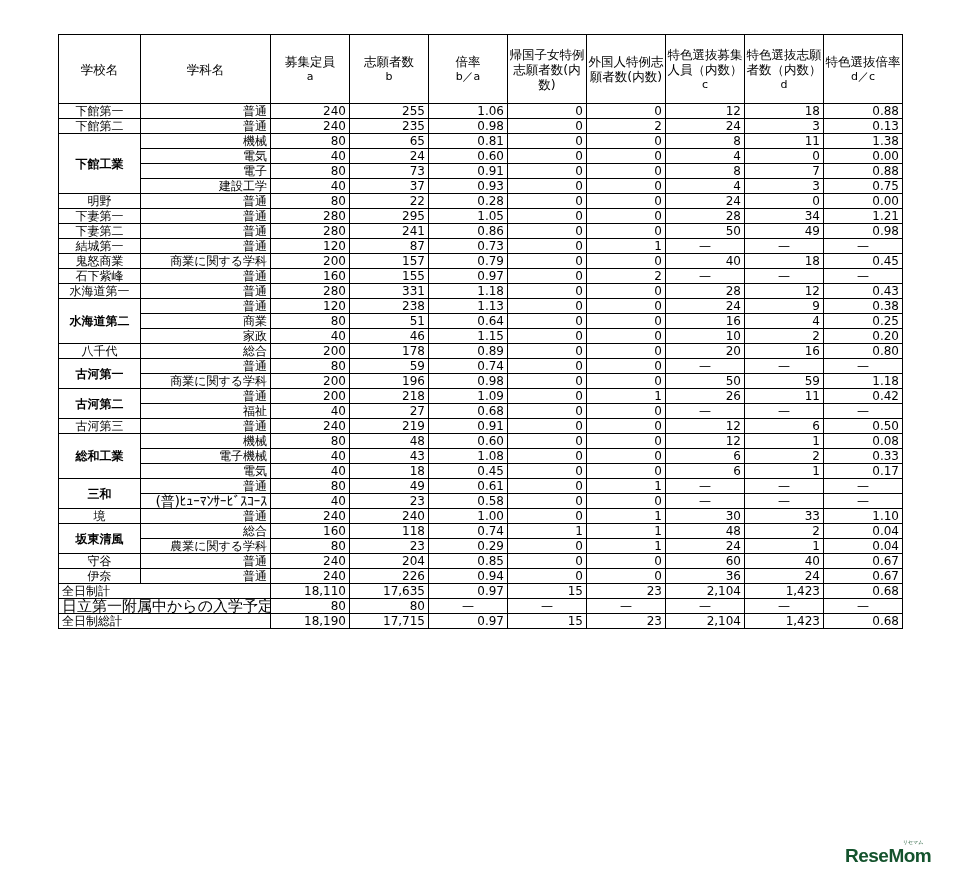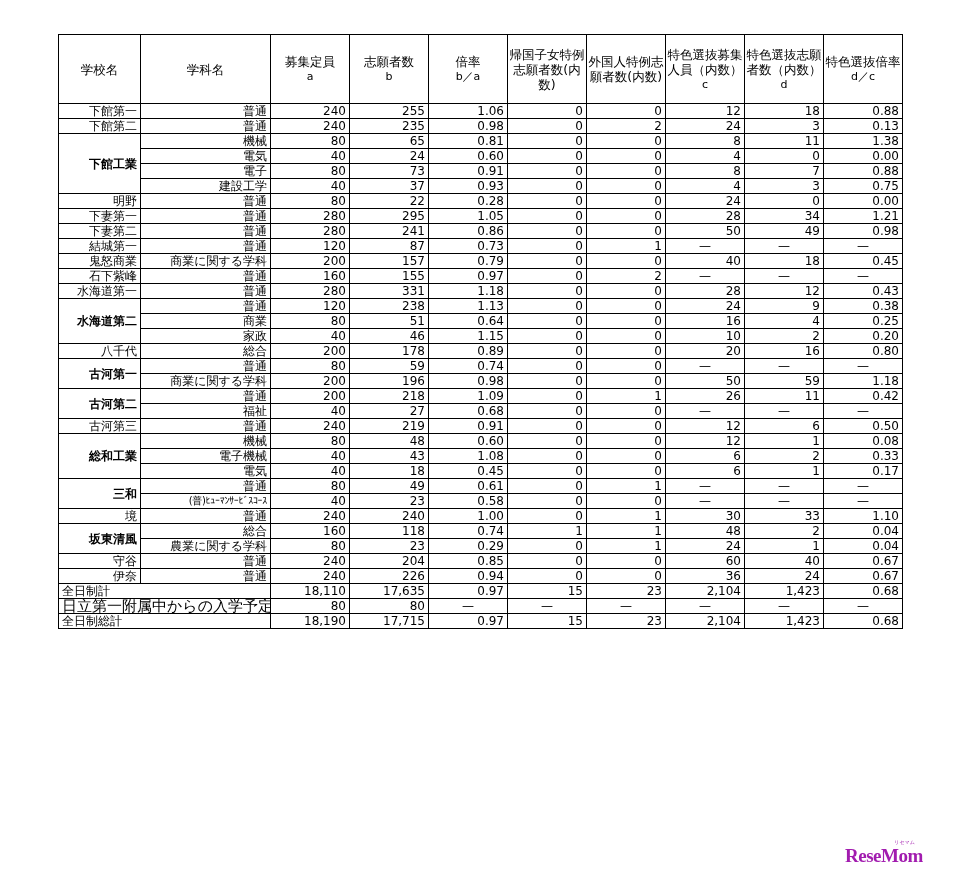--- a/index.html
+++ b/index.html
@@ -6,28 +6,28 @@
     body { width:953px; height:881px; position:relative; overflow:hidden;
            font-family:"DejaVu Sans", "Liberation Sans", sans-serif; color:#000; }
     table.grid { position:absolute; left:58px; top:34px; border-collapse:collapse;
                  table-layout:fixed; width:844px; }
     table.grid td, table.grid th { border:1.5px solid #000; padding:0 3px; height:14px;
                  line-height:14px; font-size:12px; white-space:nowrap; overflow:hidden; font-weight:normal; }
     table.grid thead th { height:68px; line-height:15px; font-size:12.5px; text-align:center; vertical-align:middle; padding:0 1px; white-space:normal; }
     th .sub { font-size:11px; display:block; }
     td.num { text-align:right; }
     td.dash { text-align:center; }
-    td.school { text-align:right; font-size:13px; }
+    td.school { text-align:center; font-size:13px; }
     td.school.mid { vertical-align:middle;font-weight:bold; }
     td.dept { text-align:right; font-size:13px; }
-    td.dept.small { font-size:10px; letter-spacing:-0.3px;margin-left:20px; }
+    td.dept.small { font-size:14px; letter-spacing:-0.3px;margin-left:20px; }
     td.total-label { font-size:13px; }
     td.total-label.small { font-size:15px; }
-    .logo { position:absolute; left:845px; top:845px; font-family:Liberation Serif, serif;
-            font-weight:bold; font-size:19px; color:#a21caf; letter-spacing:-0.5px; }
+    .logo { position:absolute; left:845px; top:845px; font-family:Liberation Sans, sans-serif;
+            font-weight:bold; font-size:19px; color:#14532d; letter-spacing:-0.5px; }
     .logo .kana { position:absolute; right:8px; top:-6px; font-size:5px; font-weight:normal; letter-spacing:0; }
   </style>
 </head>
 <body>
 
 <table class="grid">
   <colgroup>
     <col style="width:82px">
       <col style="width:130px">
       <col style="width:79px">

